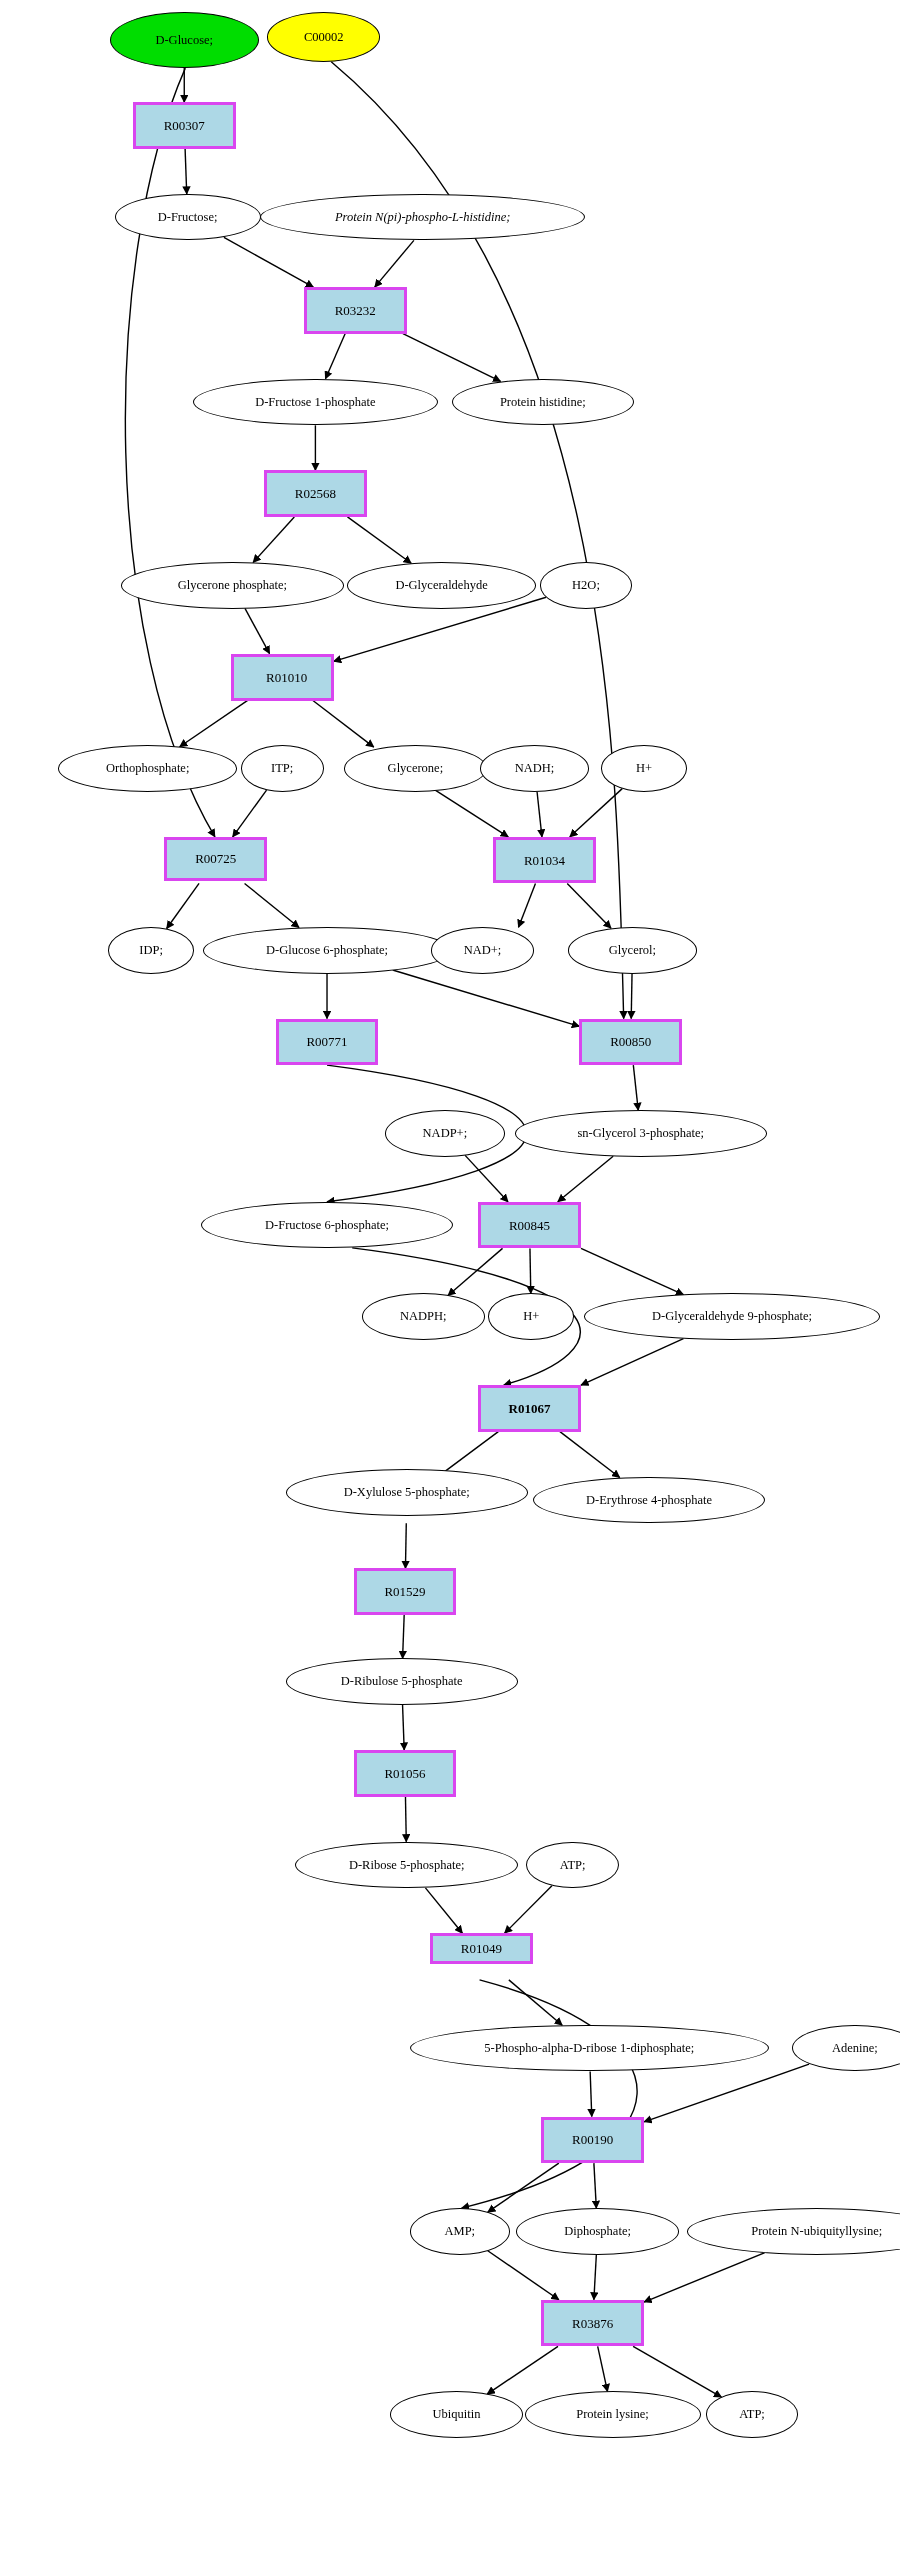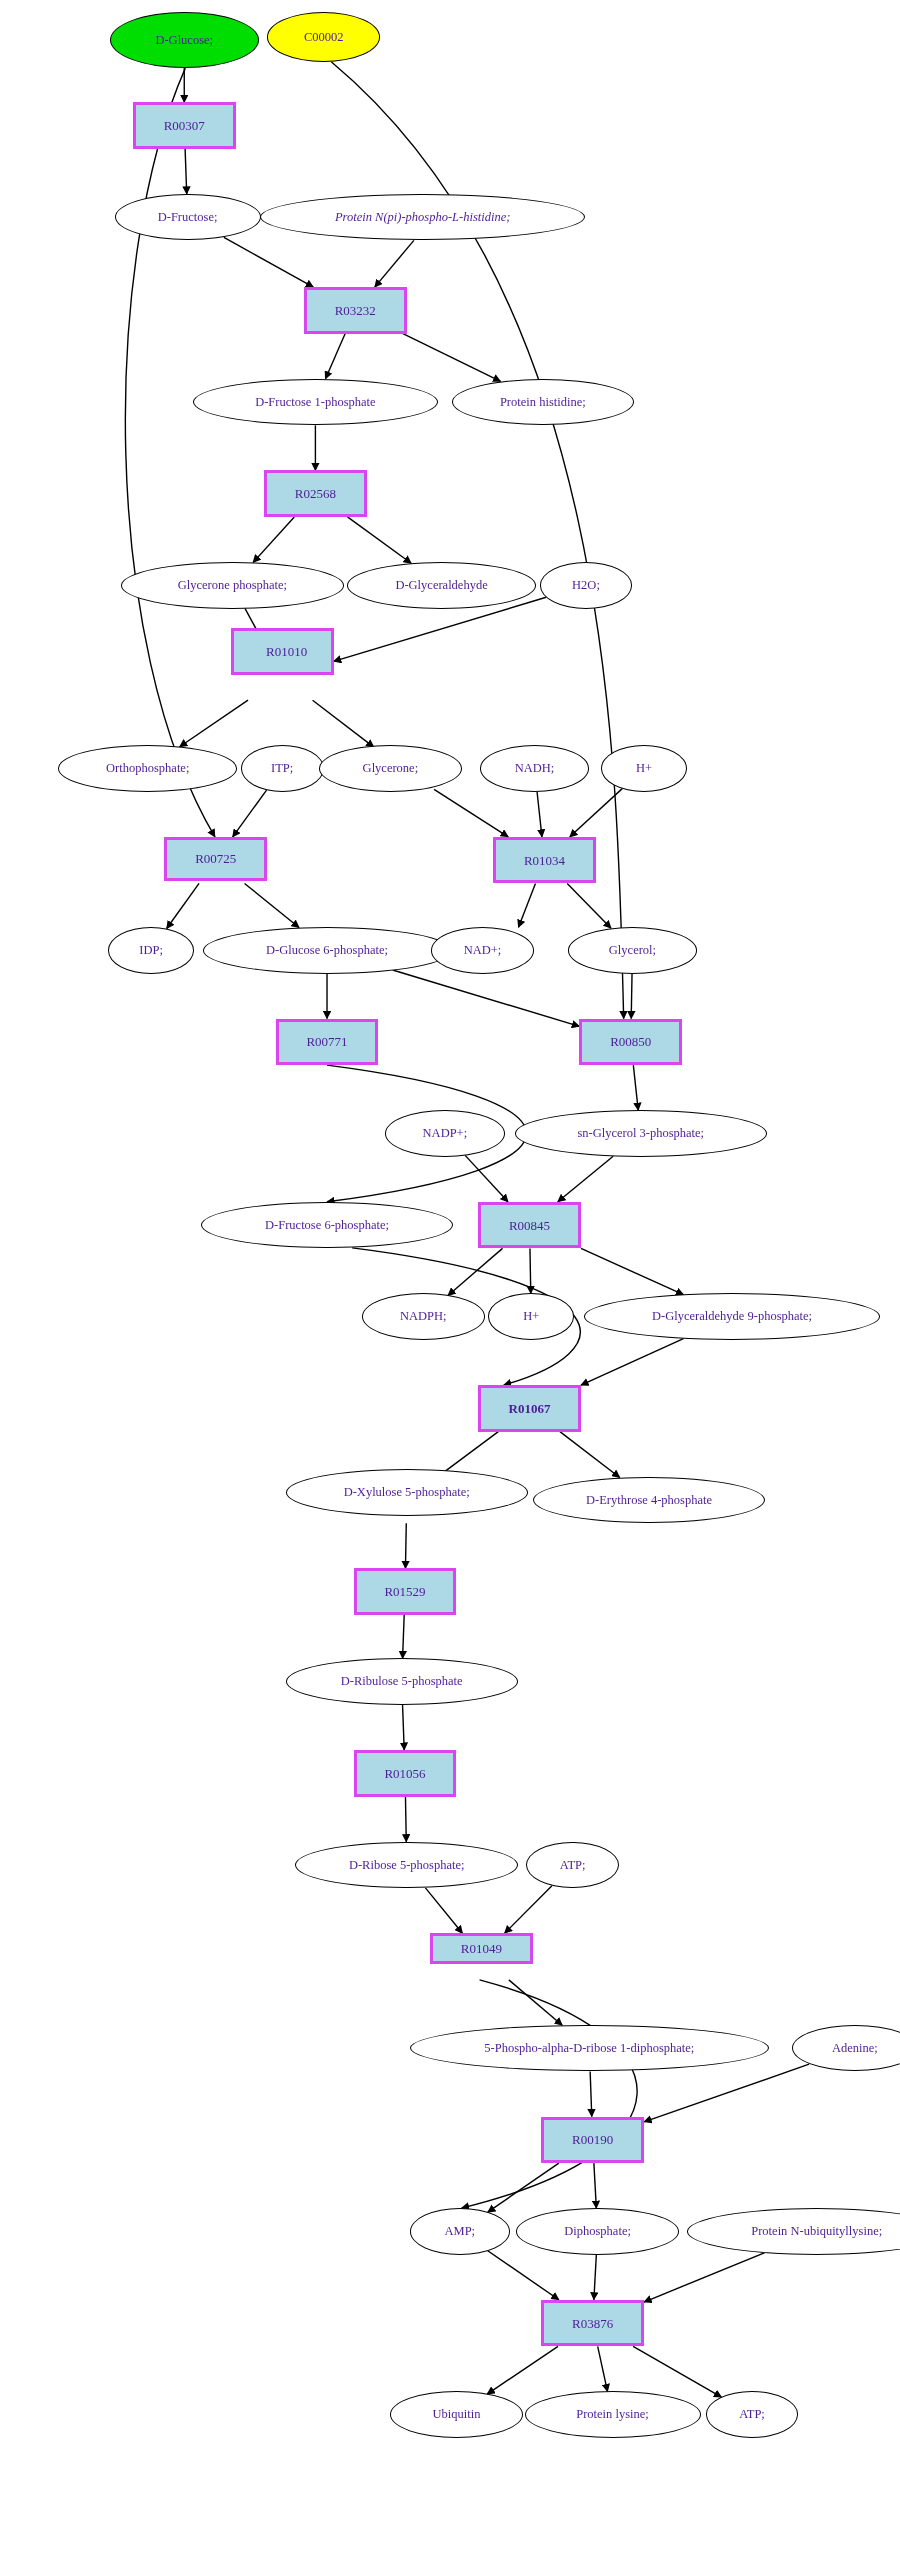--- a/index.html
+++ b/index.html
@@ -24,21 +24,21 @@
     pointer-events: none;
   }
   .node {
     position: absolute;
     box-sizing: border-box;
     display: flex;
     align-items: center;
     justify-content: center;
     text-align: center;
     white-space: nowrap;
-    color: #4c1d95;
+    color: #000000;
     line-height: 1;
   }
   .compound {
     border: 1px solid #000000;
     border-radius: 50%;
     background: #ffffff;
     font-size: 12.5px;
   }
   .compound.green  { background: #00dd00; }
   .compound.yellow { background: #ffff00; }
@@ -147,30 +147,30 @@
       </div>
       <div class="node compound " style="left: 121.18px; top: 561.974px; width: 222.44px; height: 46.59px;">
         <span>Glycerone phosphate;</span>
       </div>
       <div class="node compound " style="left: 346.94px; top: 561.974px; width: 189.24px; height: 46.59px;">
         <span>D-Glyceraldehyde</span>
       </div>
       <div class="node compound " style="left: 539.5px; top: 561.974px; width: 92.96px; height: 46.59px;">
         <span>H2O;</span>
       </div>
-      <div class="node reaction" style="left: 230.74px; top: 628px; width: 102.92px; height: 46.59px; padding-left: 9px;">
+      <div class="node reaction" style="left: 230.74px; top: 654px; width: 102.92px; height: 46.59px; padding-left: 9px;">
         <span>R01010</span>
       </div>
       <div class="node compound " style="left: 58.1px; top: 745.228px; width: 179.28px; height: 46.59px;">
         <span>Orthophosphate;</span>
       </div>
       <div class="node compound " style="left: 240.7px; top: 745.228px; width: 83px; height: 46.59px;">
         <span>ITP;</span>
       </div>
-      <div class="node compound " style="left: 319px; top: 745.228px; width: 142.76px; height: 46.59px;">
+      <div class="node compound " style="left: 344px; top: 745.228px; width: 142.76px; height: 46.59px;">
         <span>Glycerone;</span>
       </div>
       <div class="node compound " style="left: 479.74px; top: 745.228px; width: 109.56px; height: 46.59px;">
         <span>NADH;</span>
       </div>
       <div class="node compound " style="left: 600.92px; top: 745.228px; width: 86.32px; height: 46.59px;">
         <span>H+</span>
       </div>
       <div class="node reaction" style="left: 164.34px; top: 836.855px; width: 102.92px; height: 44px;">
         <span>R00725</span>

